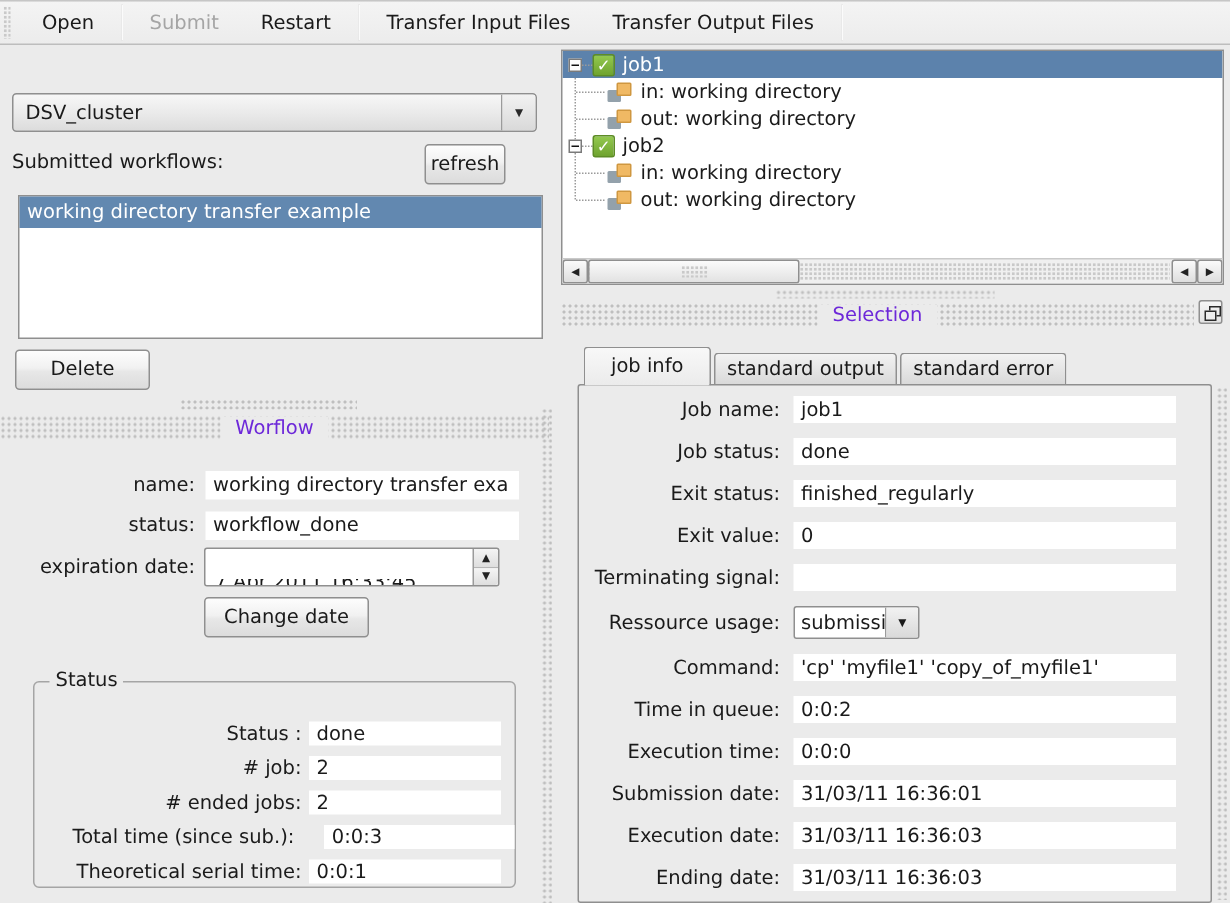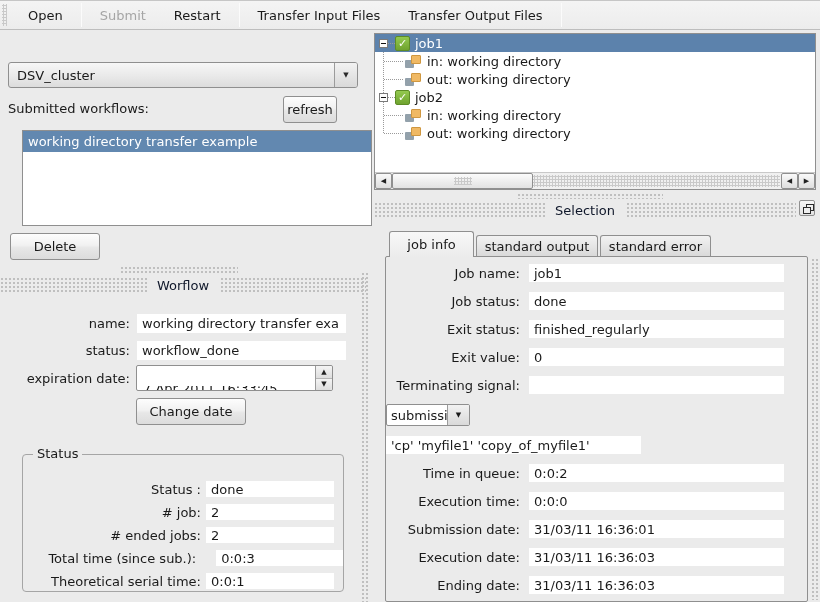--- a/index.html
+++ b/index.html
@@ -54,21 +54,21 @@
     padding:0 5px; white-space:nowrap; overflow:hidden;
   }
   .rowlabel { text-align:right; white-space:nowrap; }
 
   
   .listbox { background:#fff; border:1px solid #8f8f8f; }
   .listitem { height:21px; background:#6288b0; color:#fff; display:flex; align-items:center; padding:0 5px; }
 
   
   .docktitle { display:flex; align-items:center; justify-content:center; height:16px; }
-  .docktitle .dtlabel { background:#ebebeb; padding:0 10px; color:#0f172a;text-align:center; }
+  .docktitle .dtlabel { background:#ebebeb; padding:0 10px; color:#6d28d9;text-align:center; }
 
   
   .spin { background:#fff; border:1px solid #8f8f8f; border-radius:2px; display:flex; }
   .spin .sval { flex:1; display:flex; align-items:center; padding:0 6px; white-space:nowrap; overflow:hidden;margin-top:20px; }
   .spin .sbtns { width:17px; border-left:1px solid #9b9b9b; display:flex; flex-direction:column; }
   .spin .sbtns span {
     flex:1; display:flex; align-items:center; justify-content:center;
     font-size:7px; color:#222; background:linear-gradient(#f4f4f4,#dedede);
   }
   .spin .sbtns span:first-child { border-bottom:1px solid #b5b5b5; border-radius:0 2px 0 0; }
@@ -164,21 +164,21 @@
 </div>
 
 <div class="abs combo" style="left:8px;top:62px;width:350px;height:26px;">
   <span class="ctext">DSV_cluster</span>
   <span class="carrow">▼</span>
 </div>
 
 <div class="abs" style="left:8px;top:101px;">Submitted workflows:</div>
 <button class="abs btn" style="left:283px;top:96px;width:54px;height:27px;">refresh</button>
 
-<div class="abs listbox" style="left:22px;top:130px;width:350px;height:96px;">
+<div class="abs listbox" style="left:12px;top:130px;width:350px;height:96px;">
   <div class="listitem">working directory transfer example</div>
 </div>
 
 <button class="abs btn" style="left:10px;top:233px;width:90px;height:27px;">Delete</button>
 
 <div class="abs dots" style="left:120px;top:266px;width:118px;height:7px;"></div>
 <div class="abs docktitle dots" style="left:0;top:277px;width:366px;">
   <span class="dtlabel">Worflow</span>
 </div>
 
@@ -321,26 +321,28 @@
     </div>
     <div class="jrow">
       <span class="jl">Exit value:</span>
       <span class="field jf">0</span>
     </div>
     <div class="jrow">
       <span class="jl">Terminating signal:</span>
       <span class="field jf"></span>
     </div>
     <div class="jrow comborow">
+      <span class="jl">Ressource usage:</span>
       <span class="minicombo">
         <span class="ctext">submissi</span>
         <span class="carrow">▼</span>
       </span>
     </div>
     <div class="jrow">
+      <span class="jl">Command:</span>
       <span class="field jf">'cp' 'myfile1' 'copy_of_myfile1'</span>
     </div>
     <div class="jrow">
       <span class="jl">Time in queue:</span>
       <span class="field jf">0:0:2</span>
     </div>
     <div class="jrow">
       <span class="jl">Execution time:</span>
       <span class="field jf">0:0:0</span>
     </div>

